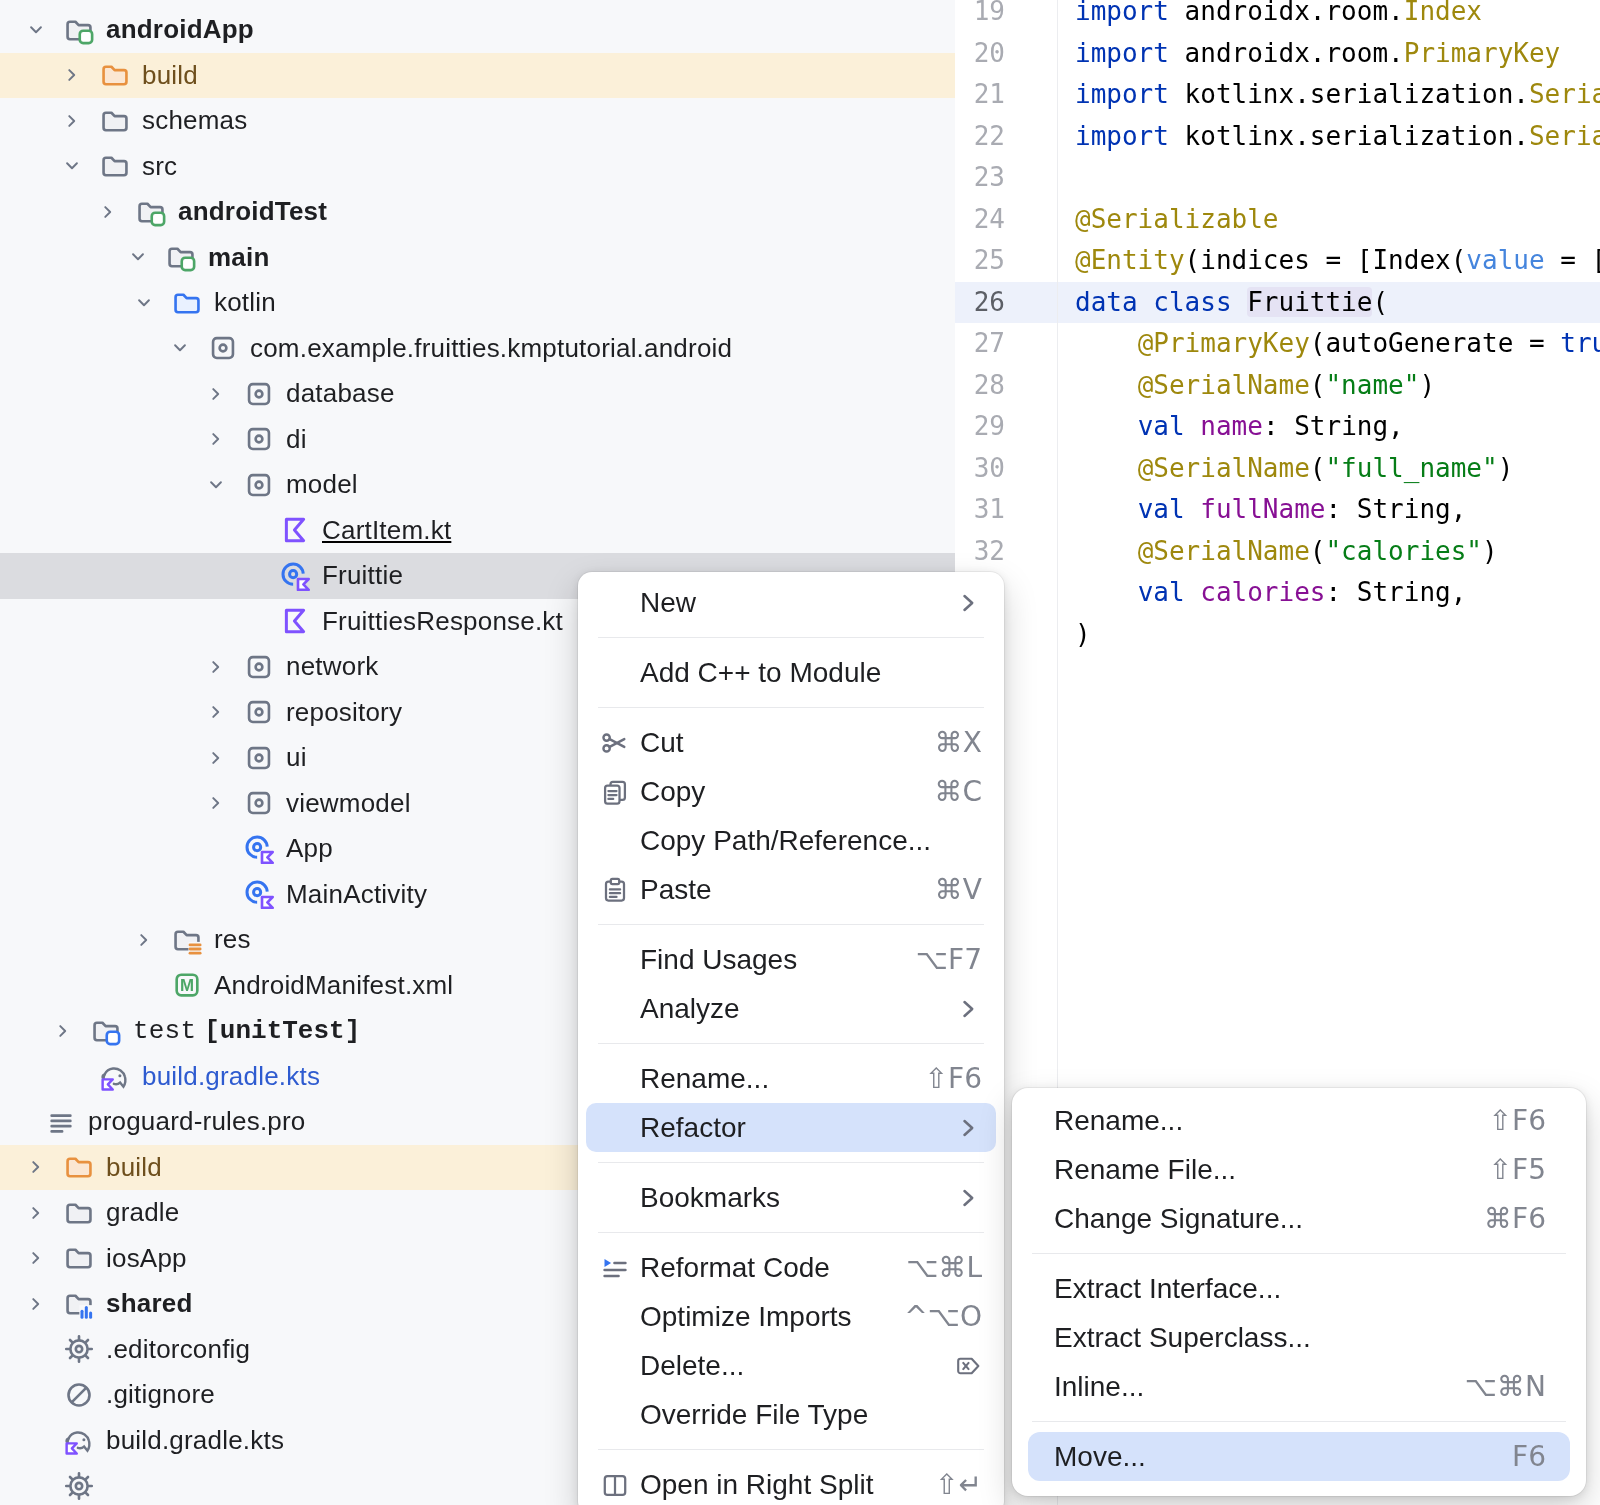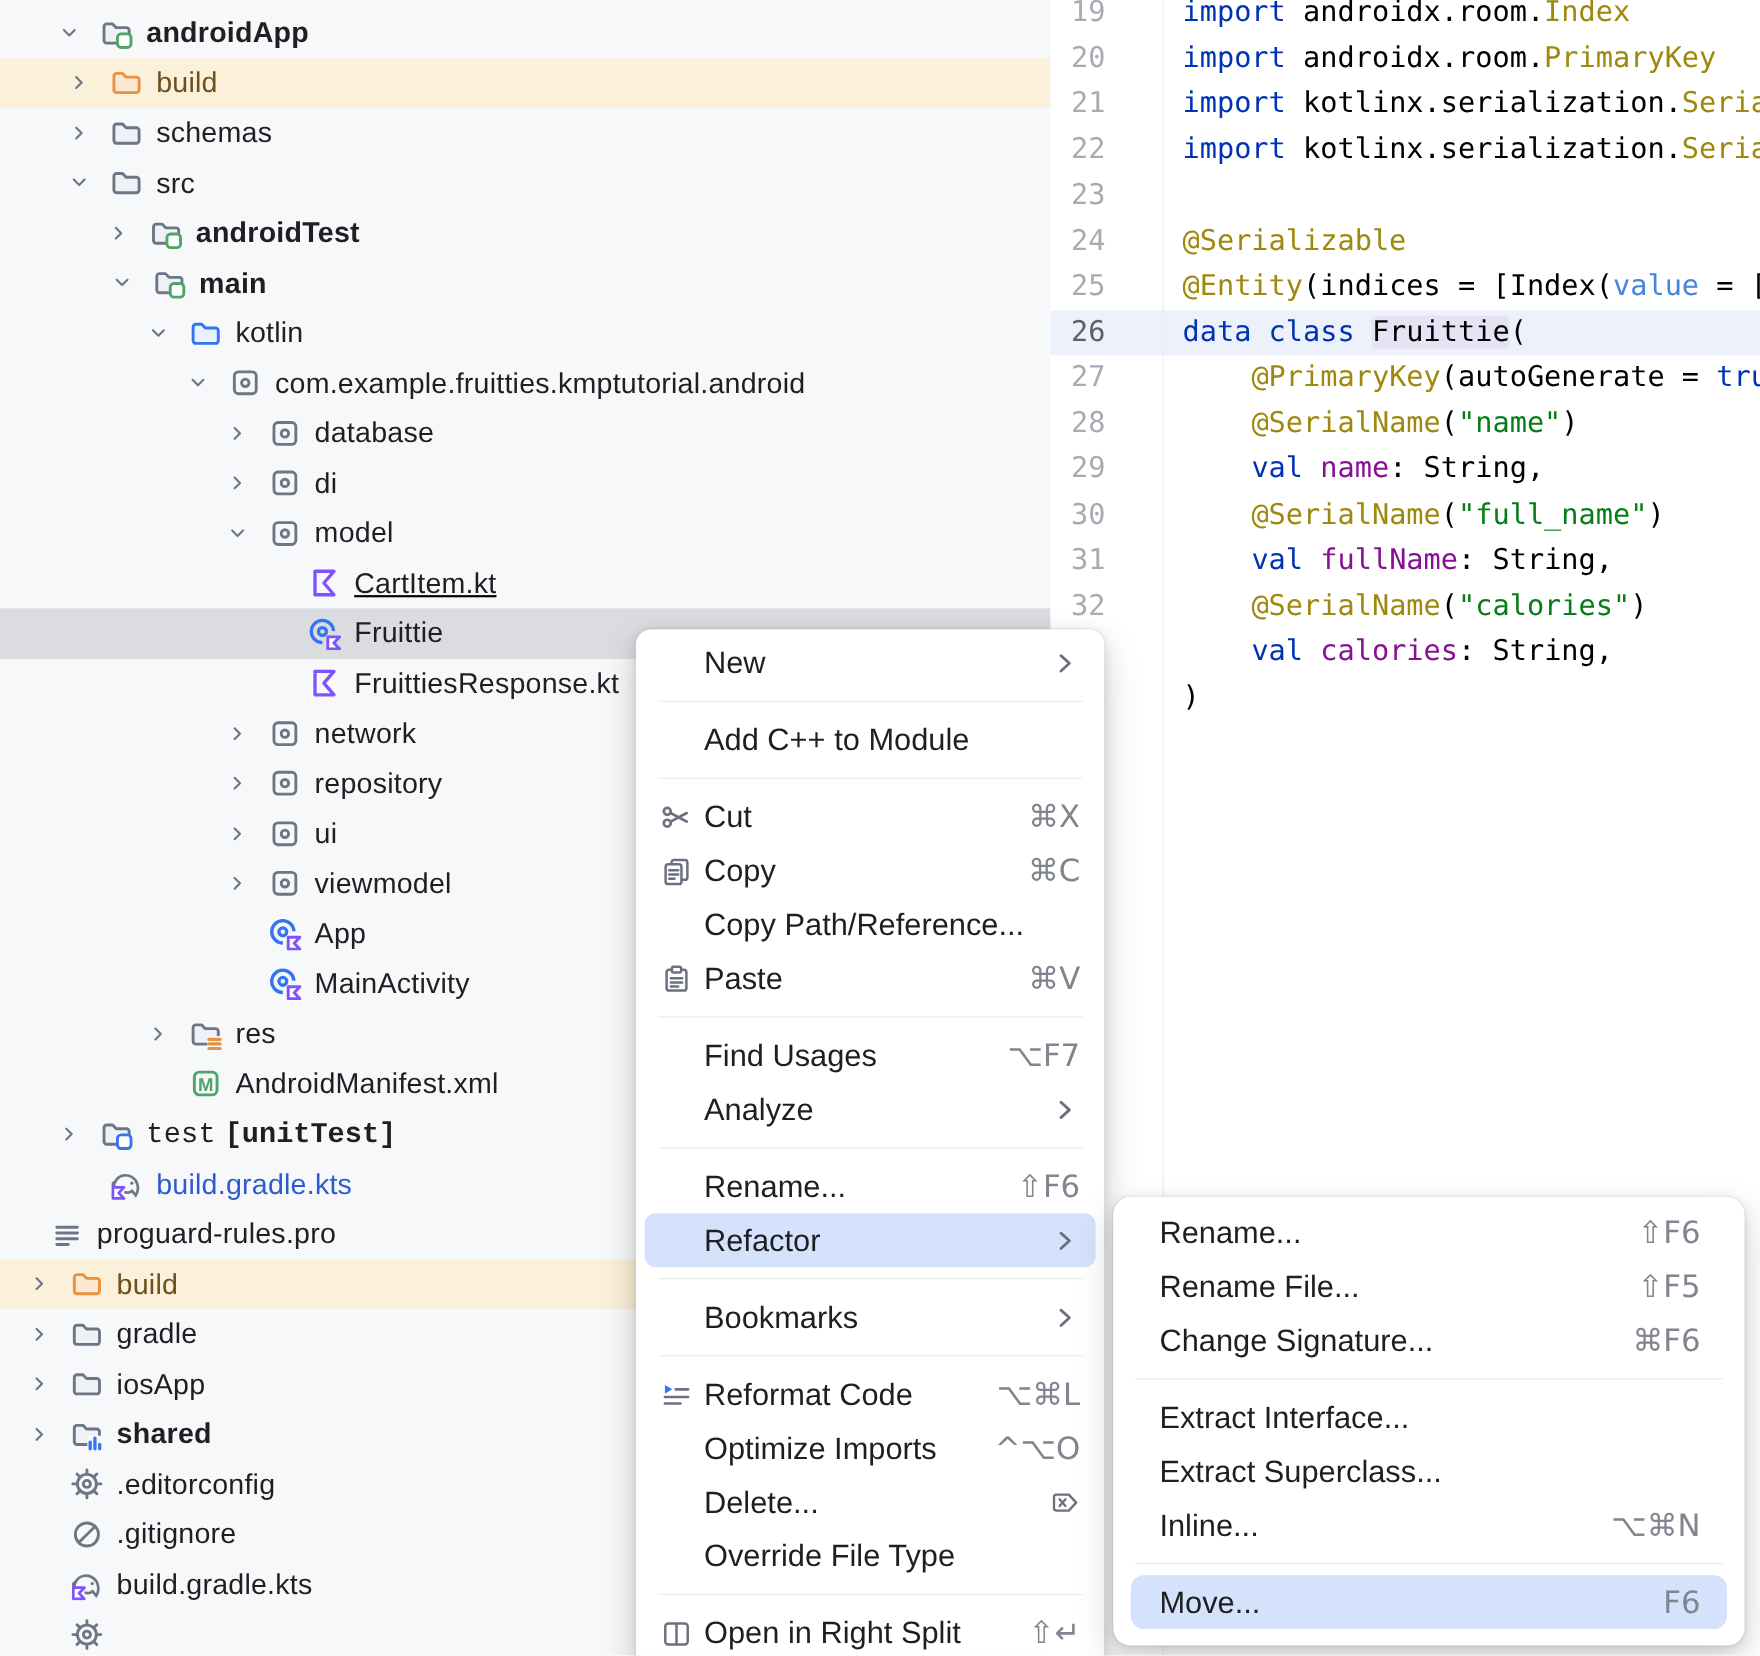--- a/index.html
+++ b/index.html
@@ -98,21 +98,21 @@
         <div class="cline"><span class="tok-p">    </span><span class="tok-a">@SerialName</span><span class="tok-p">(</span><span class="tok-s">"name"</span><span class="tok-p">)</span></div>
         <div class="cline"><span class="tok-p">    </span><span class="tok-k">val </span><span class="tok-v">name</span><span class="tok-p">: String,</span></div>
         <div class="cline"><span class="tok-p">    </span><span class="tok-a">@SerialName</span><span class="tok-p">(</span><span class="tok-s">"full_name"</span><span class="tok-p">)</span></div>
         <div class="cline"><span class="tok-p">    </span><span class="tok-k">val </span><span class="tok-v">fullName</span><span class="tok-p">: String,</span></div>
         <div class="cline"><span class="tok-p">    </span><span class="tok-a">@SerialName</span><span class="tok-p">(</span><span class="tok-s">"calories"</span><span class="tok-p">)</span></div>
         <div class="cline"><span class="tok-p">    </span><span class="tok-k">val </span><span class="tok-v">calories</span><span class="tok-p">: String,</span></div>
         <div class="cline"><span class="tok-p">)</span></div>
       </div>
   </div>
   <div id="tree">
-      <div class="trow" style="padding-left: 18px; margin-left: 27px;">
+      <div class="trow" style="padding-left: 18px;">
         <span class="chev">
           <svg viewBox="0 0 22 22">
             <polyline points="6.5,8.5 11,13 15.5,8.5" fill="none" stroke="#6E7686" stroke-width="1.8" stroke-linecap="round" stroke-linejoin="round"></polyline>
           </svg>
         </span>
         <span class="tico">
           <svg viewBox="0 0 16 16">
             <path d="M1.9,4.9 C1.9,4.2 2.5,3.6 3.2,3.6 H6.1 L7.8,5.4 H12.8 C13.5,5.4 14.1,6 14.1,6.7 V11.6 C14.1,12.3 13.5,12.9 12.8,12.9 H3.2 C2.5,12.9 1.9,12.3 1.9,11.6 Z" fill="#F0F1F4" stroke="#6E7686" stroke-width="1.4" stroke-linejoin="round"></path>
             <rect x="8.4" y="8.4" width="6.6" height="6.6" rx="1.8" fill="#fff" stroke="#4DA667" stroke-width="1.4"></rect>
           </svg>
@@ -165,21 +165,21 @@
           </svg>
         </span>
         <span class="tico">
           <svg viewBox="0 0 16 16">
             <path d="M1.9,4.9 C1.9,4.2 2.5,3.6 3.2,3.6 H6.1 L7.8,5.4 H12.8 C13.5,5.4 14.1,6 14.1,6.7 V11.6 C14.1,12.3 13.5,12.9 12.8,12.9 H3.2 C2.5,12.9 1.9,12.3 1.9,11.6 Z" fill="#F0F1F4" stroke="#6E7686" stroke-width="1.4" stroke-linejoin="round"></path>
             <rect x="8.4" y="8.4" width="6.6" height="6.6" rx="1.8" fill="#fff" stroke="#4DA667" stroke-width="1.4"></rect>
           </svg>
         </span>
         <span class="tlabel bold">androidTest</span>
       </div>
-      <div class="trow" style="padding-left: 93px;">
+      <div class="trow" style="padding-left: 120px;">
         <span class="chev">
           <svg viewBox="0 0 22 22">
             <polyline points="6.5,8.5 11,13 15.5,8.5" fill="none" stroke="#6E7686" stroke-width="1.8" stroke-linecap="round" stroke-linejoin="round"></polyline>
           </svg>
         </span>
         <span class="tico">
           <svg viewBox="0 0 16 16">
             <path d="M1.9,4.9 C1.9,4.2 2.5,3.6 3.2,3.6 H6.1 L7.8,5.4 H12.8 C13.5,5.4 14.1,6 14.1,6.7 V11.6 C14.1,12.3 13.5,12.9 12.8,12.9 H3.2 C2.5,12.9 1.9,12.3 1.9,11.6 Z" fill="#F0F1F4" stroke="#6E7686" stroke-width="1.4" stroke-linejoin="round"></path>
             <rect x="8.4" y="8.4" width="6.6" height="6.6" rx="1.8" fill="#fff" stroke="#4DA667" stroke-width="1.4"></rect>
           </svg>

